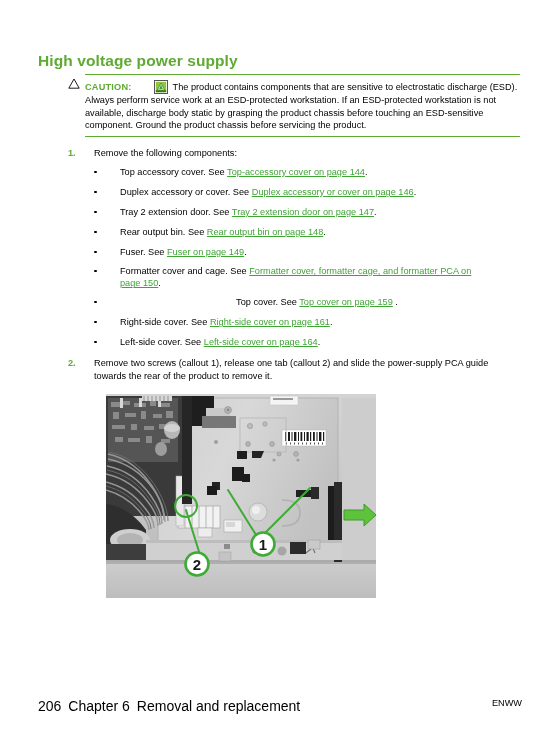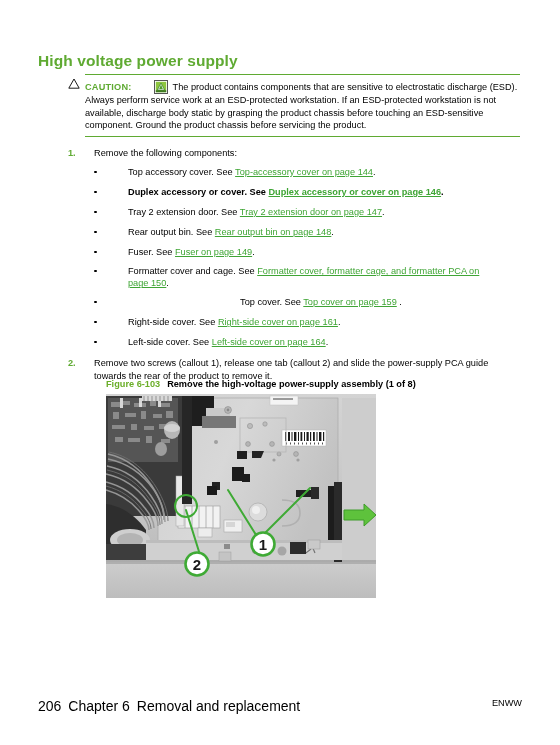--- a/index.html
+++ b/index.html
@@ -99,21 +99,21 @@
   .bullet-dot {
     position: absolute;
     left: 0;
     top: 4.5px;
     width: 2.6px;
     height: 2.6px;
     background: #000;
     border-radius: 50%;
   }
   .bullet-text {
-    margin-left: 34px;
+    margin-left: 26px;
     display: block;
   }
   .xref {
     color: #3fa535;
     text-decoration: underline;
   }
   
   #figure-caption {
     position: absolute;
     left: 106px;
@@ -191,21 +191,21 @@
   <div class="ol-item" style="left:68px; top:147px; width:440px;">
     <span class="ol-num">1.</span>
     <span class="ol-text">Remove the following components:</span>
   </div>
 
   <div class="bullet-item" style="left:94px; top:166px;">
     <span class="bullet-dot"></span>
     <span class="bullet-text"><span>Top accessory cover. See </span><a class="xref" href="#">Top-accessory cover on page 144</a><span>.</span></span>
   </div>
 
-  <div class="bullet-item" style="left:94px; top:186px;font-weight:bold;">
+  <div class="bullet-item" style="left:94px; top:186px;">
     <span class="bullet-dot"></span>
     <span class="bullet-text"><span>Duplex accessory or cover. See </span><a class="xref" href="#">Duplex accessory or cover on page 146</a><span>.</span></span>
   </div>
 
   <div class="bullet-item" style="left:94px; top:206px;">
     <span class="bullet-dot"></span>
     <span class="bullet-text"><span>Tray 2 extension door. See </span><a class="xref" href="#">Tray 2 extension door on page 147</a><span>.</span></span>
   </div>
 
   <div class="bullet-item" style="left:94px; top:226px;">
@@ -236,23 +236,20 @@
   <div class="bullet-item" style="left:94px; top:336px;">
     <span class="bullet-dot"></span>
     <span class="bullet-text"><span>Left-side cover. See </span><a class="xref" href="#">Left-side cover on page 164</a><span>.</span></span>
   </div>
 
   <div class="ol-item" style="left:68px; top:357px; width:445px;">
     <span class="ol-num">2.</span>
     <span class="ol-text">Remove two screws (callout 1), release one tab (callout 2) and slide the power-supply PCA guide towards the rear of the product to remove it.</span>
   </div>
 
-  <div id="figure-caption">
-    <span id="figure-number">Figure 6-103</span><span class="fsep"></span><span id="figure-title">Remove the high-voltage power-supply assembly (1 of 8)</span>
-  </div>
 
   <div id="figure-image">
     <svg viewBox="0 0 270 204" width="270" height="204" preserveAspectRatio="none">
       <defs>
         <linearGradient id="bgGrad" x1="0" y1="0" x2="0" y2="1">
           <stop offset="0%" stop-color="#d4d4d4"></stop>
           <stop offset="55%" stop-color="#c6c6c6"></stop>
           <stop offset="100%" stop-color="#b4b4b4"></stop>
         </linearGradient>
         <linearGradient id="panelGrad" x1="0" y1="0" x2="1" y2="0.4">

